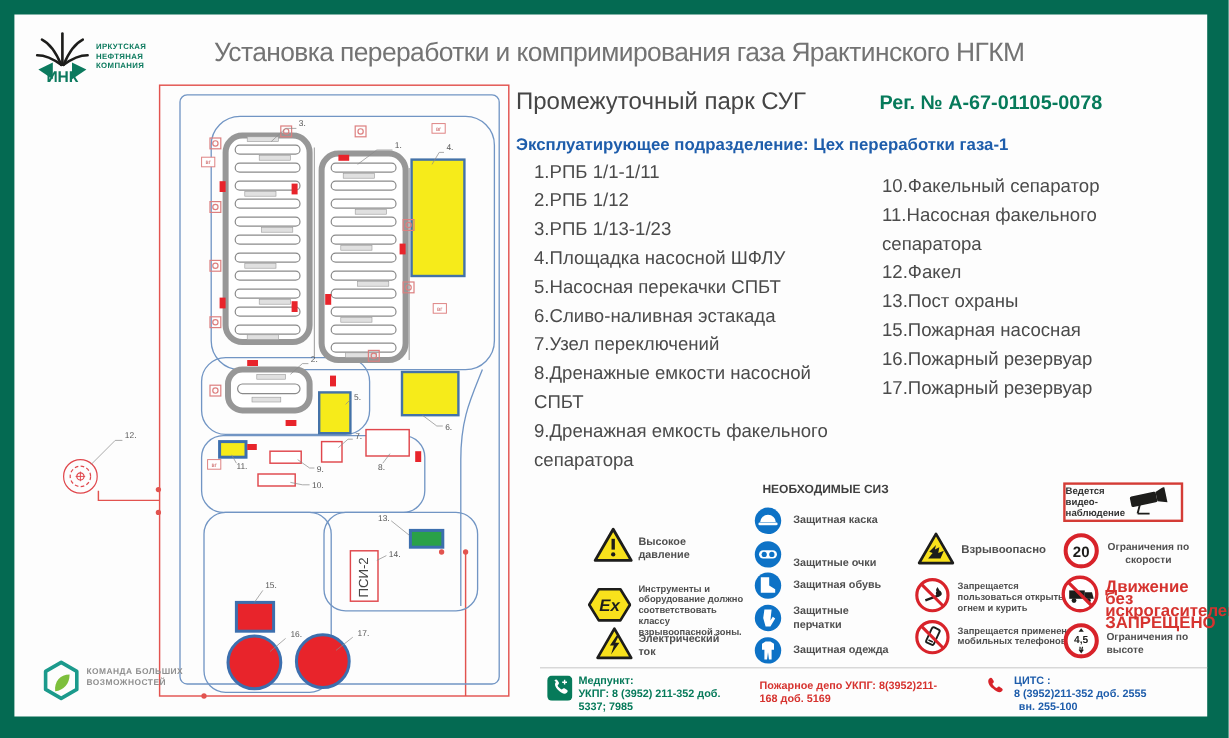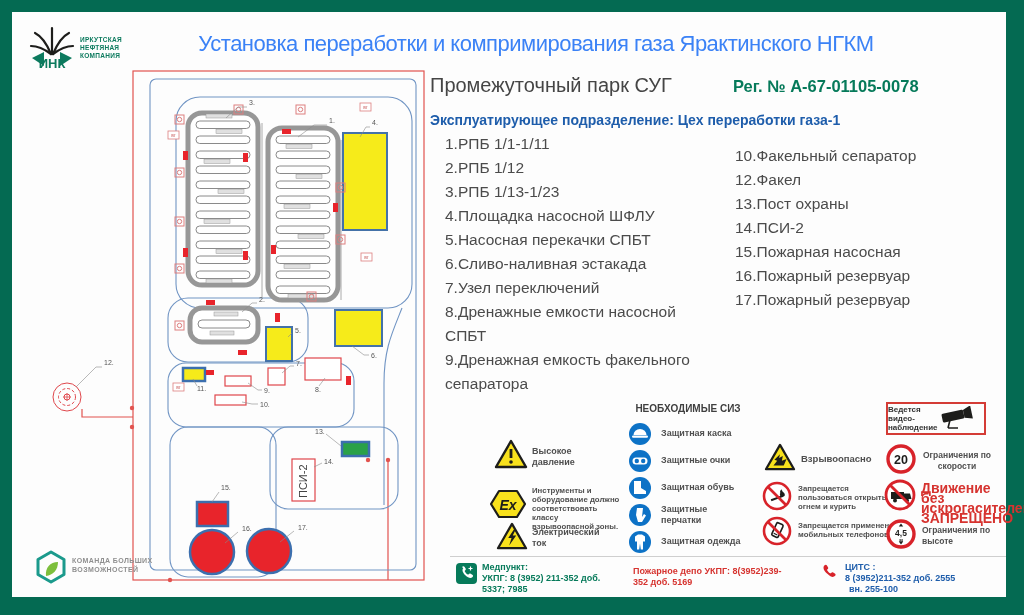--- a/index.html
+++ b/index.html
@@ -1,20 +1,20 @@
 <!DOCTYPE html>
 <html><head>
 <meta charset="utf-8">
 <style>
   html,body{margin:0;padding:0;}
   body{width:1024px;height:615px;position:relative;font-family:"Liberation Sans",sans-serif;background:#fff;overflow:hidden;}
   .frame{position:absolute;inset:0;box-sizing:border-box;border-style:solid;border-color:#046a52;border-width:12px 18px 18px 12px;background:#fdfdfd;}
   .abs{position:absolute;}
   
-  .title{left:156px;top:31px;width:760px;text-align:center;font-size:22px;color:#3b82f6;letter-spacing:-0.5px;}
+  .title{left:136px;top:31px;width:760px;text-align:center;font-size:22px;color:#737373;letter-spacing:-0.5px;}
   .subtitle{left:430px;top:74px;font-size:20px;color:#454545;}
   .reg{left:733px;top:77px;font-size:16.5px;font-weight:bold;color:#067a5a;}
   .operator{left:430px;top:112px;font-size:14px;font-weight:bold;color:#1e5dab;}
   
   .logo{left:28px;top:24px;width:150px;height:54px;}
   .logo-text{position:absolute;left:52px;top:12px;font-size:6.5px;font-weight:bold;color:#0c7a5e;line-height:8px;width:70px;letter-spacing:.3px;}
   
   .legend-col{font-size:15.5px;color:#4b4b4b;line-height:24px;}
   .legend-left{left:445px;top:132px;width:245px;}
   .legend-right{left:735px;top:144px;width:205px;}
@@ -68,23 +68,23 @@
   <div>3.РПБ 1/13-1/23</div>
   <div>4.Площадка насосной ШФЛУ</div>
   <div>5.Насосная перекачки СПБТ</div>
   <div>6.Сливо-наливная эстакада</div>
   <div>7.Узел переключений</div>
   <div>8.Дренажные емкости насосной СПБТ</div>
   <div>9.Дренажная емкость факельного сепаратора</div>
 </div>
 <div class="abs legend-col legend-right">
   <div>10.Факельный сепаратор</div>
+  <div>11.Насосная факельного сепаратора</div>
   <div>12.Факел</div>
   <div>13.Пост охраны</div>
-  <div>14.ПСИ-2</div>
   <div>15.Пожарная насосная</div>
   <div>16.Пожарный резервуар</div>
   <div>17.Пожарный резервуар</div>
 </div>
 
 <svg class="abs" style="left:30px;top:65px;" width="400" height="535" viewBox="0 0 400 535">
 
   <g stroke="#e2534f" fill="none" stroke-width="1.2">
     <rect x="103" y="6" width="291" height="509"></rect>
     <path d="M103,352 H52 L52,344"></path>
@@ -369,21 +369,21 @@
 <div class="abs ppe-title">НЕОБХОДИМЫЕ СИЗ</div>
 <div class="abs" style="left:628px;top:420px;">
   <div style="display:flex;align-items:center;height:27px;">
     <svg width="24" height="24" viewBox="0 0 24 24">
         <circle cx="12" cy="12" r="11" fill="#0d72c6"></circle>
         <path d="M5.5,13 a6.5,6 0 0 1 13,0 z" fill="#fff"></path>
         <rect x="4" y="13.4" width="16" height="2.4" rx="1.2" fill="#fff"></rect>
       </svg>
     <div class="sign-label" style="margin-left:9px;width:86px;">Защитная каска</div>
   </div>
-  <div style="display:flex;align-items:center;height:27px;">
+  <div style="display:flex;align-items:flex-end;height:27px;">
     <svg width="24" height="24" viewBox="0 0 24 24">
         <circle cx="12" cy="12" r="11" fill="#0d72c6"></circle>
         <rect x="4.5" y="8.5" width="15" height="7" rx="3.5" fill="#fff"></rect>
         <circle cx="8.8" cy="12" r="2.2" fill="#0d72c6"></circle>
         <circle cx="15.2" cy="12" r="2.2" fill="#0d72c6"></circle>
       </svg>
     <div class="sign-label" style="margin-left:9px;width:86px;">Защитные очки</div>
   </div>
   <div style="display:flex;align-items:center;height:27px;">
     <svg width="24" height="24" viewBox="0 0 24 24">
@@ -493,21 +493,21 @@
     <path d="M6,4 c1,-1 2,-1 2.6,0 l1,1.6 c.5,.8 .2,1.5 -.5,2 -.6,.4 -.6,1 1,2.6 1.6,1.6 2.2,1.6 2.6,1 .5,-.7 1.2,-1 2,-.5 l1.6,1 c1,.6 1,1.6 0,2.6 -1.4,1.4 -4,1 -7,-2 -3,-3 -3.4,-5.6 -2,-7 z" fill="#fff"></path>
     <path d="M14.5,3.5 v4 M12.5,5.5 h4" stroke="#fff" stroke-width="1.2"></path>
   </svg>
 </div>
 <div class="abs contact contact-med">
   <div>Медпункт:</div>
   <div>УКПГ: 8 (3952) 211-352 доб.</div>
   <div>5337; 7985</div>
 </div>
 
-<div class="abs contact contact-fire">Пожарное депо УКПГ: 8(3952)239-352 доб. 5169</div>
+<div class="abs contact contact-fire">Пожарное депо УКПГ: 8(3952)211-168 доб. 5169</div>
 
 <div class="abs" style="left:820px;top:563px;">
   <svg width="18" height="18" viewBox="0 0 21 21">
     <path d="M5,3 c1.2,-1.2 2.4,-1.2 3.1,0 l1.2,1.9 c.6,1 .2,1.8 -.6,2.4 -.7,.5 -.7,1.2 1.2,3.1 1.9,1.9 2.6,1.9 3.1,1.2 .6,-.8 1.4,-1.2 2.4,-.6 l1.9,1.2 c1.2,.7 1.2,1.9 0,3.1 -1.7,1.7 -4.8,1.2 -8.4,-2.4 C3.8,9.3 3.3,4.7 5,3 z" fill="#d8232a"></path>
   </svg>
 </div>
 <div class="abs contact contact-cits">
   <div>ЦИТС :</div>
   <div>8 (3952)211-352 доб. 2555</div>
   <div style="padding-left:4px;">вн. 255-100</div>

